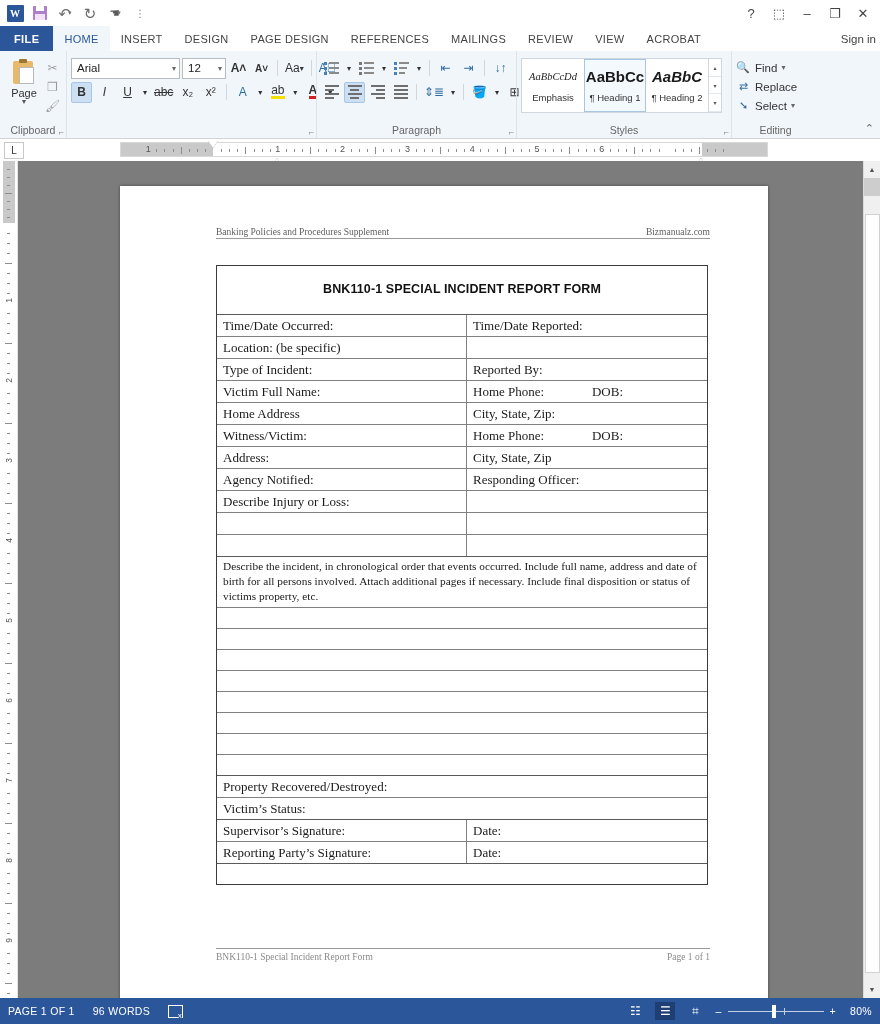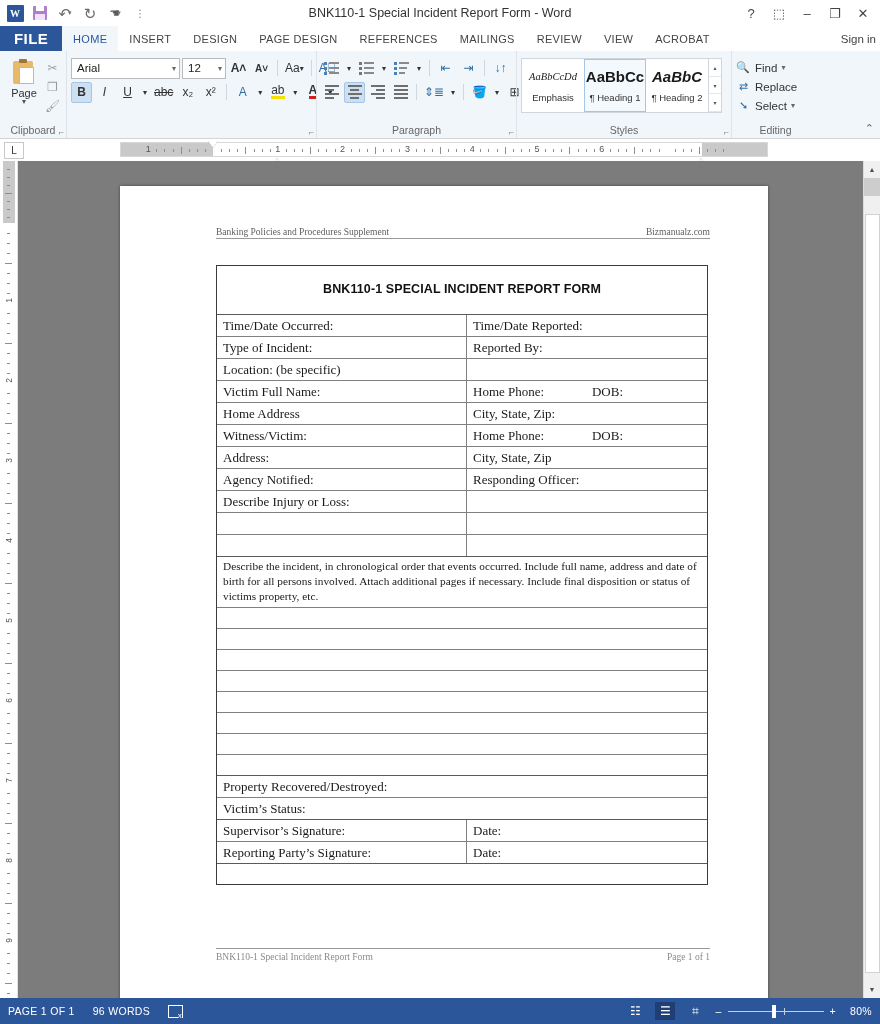--- a/index.html
+++ b/index.html
@@ -43,21 +43,21 @@
   }
   .win-btns { margin-left: auto; display: flex; align-items: center; gap: 14px; padding-right: 10px; }
   .win-btn { font-size: 13px; color: #444; width: 14px; text-align: center; }
 
   
   .tabstrip {
     height: 25px; display: flex; align-items: stretch;
     background: #fff; position: relative;
   }
   .tab-file {
-    background: #2b579a; color: #fff; font-size: 15px; letter-spacing: .4px;
+    background: #2b579a; color: #fff; font-size: 11px; letter-spacing: .4px;
     display: flex; align-items: center; padding: 0 14px; font-weight: 600;
   }
   .tab {
     display: flex; align-items: center; padding: 0 11px;
     font-size: 11px; color: #444; letter-spacing: .3px;
   }
   .tab.active { background: #f1f6fb; color: #2b579a; }
   .signin { margin-left: auto; font-size: 11.5px; color: #444; padding-right: 4px; display:flex; align-items:center; }
 
   
@@ -273,21 +273,20 @@
         <span class="arrow-ico">↻</span>
       </div>
     <div class="qat-ico">
         <span class="touch-ico">☚</span>
         <span class="mini-caret">▾</span>
       </div>
     <div class="qat-ico">
         <span class="dots-v">⋮</span>
       </div>
   </div>
-  <div class="win-title">BNK110-1 Special Incident Report Form - Word</div>
   <div class="win-btns">
     <div class="win-btn">?</div>
     <div class="win-btn">⬚</div>
     <div class="win-btn">–</div>
     <div class="win-btn">❐</div>
     <div class="win-btn">✕</div>
   </div>
 </div>
 
 <div class="tabstrip">
@@ -741,29 +740,29 @@
       <div class="formtbl">
         <div class="ftitle">BNK110-1 SPECIAL INCIDENT REPORT FORM</div>
 
         <div class="frow thick">
           <div class="fc left">Time/Date Occurred:</div>
           <div class="fc right">
               <span>Time/Date Reported:</span>
             </div>
         </div>
         <div class="frow">
+          <div class="fc left">Location:  (be specific)</div>
+          <div class="fc right">
+              <span></span>
+            </div>
+        </div>
+        <div class="frow">
           <div class="fc left">Type of Incident:</div>
           <div class="fc right">
               <span>Reported By:</span>
-            </div>
-        </div>
-        <div class="frow">
-          <div class="fc left">Location:  (be specific)</div>
-          <div class="fc right">
-              <span></span>
             </div>
         </div>
         <div class="frow">
           <div class="fc left">Victim Full Name:</div>
           <div class="fc right">
             <span>Home Phone:</span>
             <span class="dob">DOB:</span>
           </div>
         </div>
         <div class="frow">

